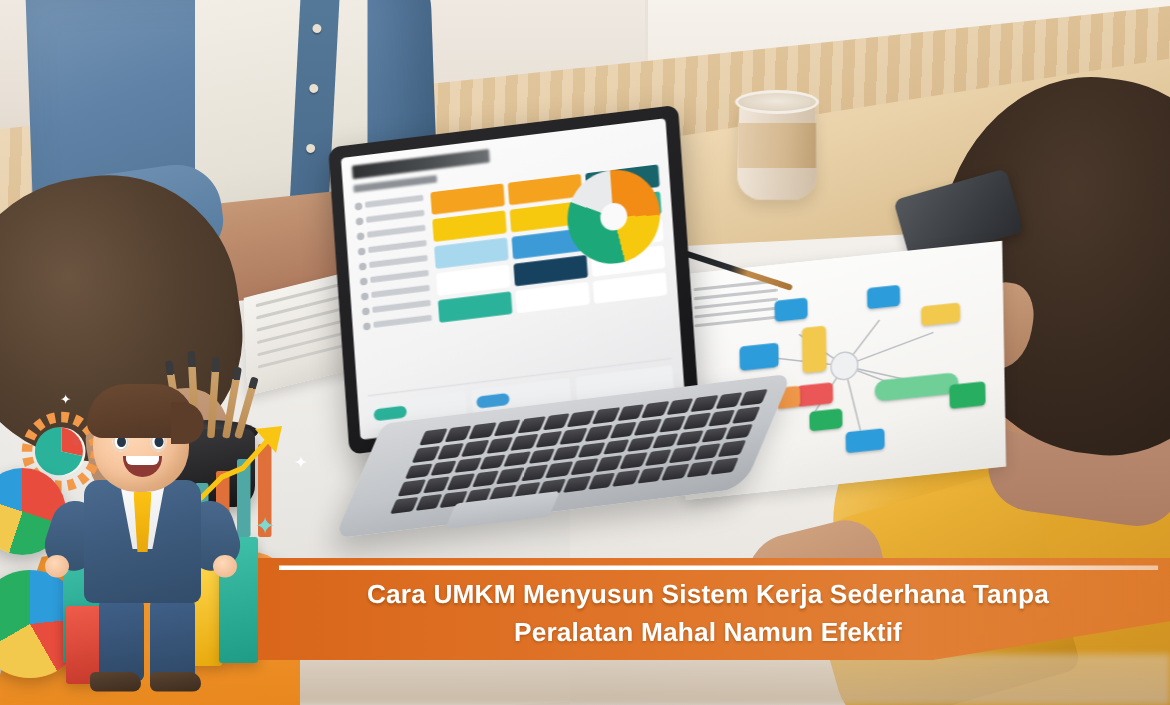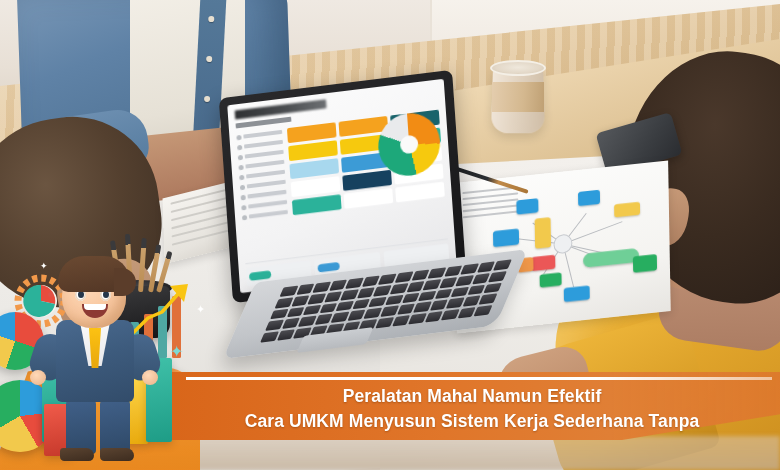--- a/index.html
+++ b/index.html
@@ -746,17 +746,17 @@
         </span>
     </div>
     <div class="m m-mouth"></div>
     <div class="m m-hair"></div>
     <div class="m m-hair2"></div>
   </div>
 
   <div class="banner"></div>
   <div class="banner-rule"></div>
   <div class="banner-text">
+    <span>Cara UMKM Menyusun Sistem Kerja Sederhana Tanpa</span>
     <span>Peralatan Mahal Namun Efektif</span>
-    <span>Cara UMKM Menyusun Sistem Kerja Sederhana Tanpa</span>
   </div>
 
 </div>
 
 </body></html>

